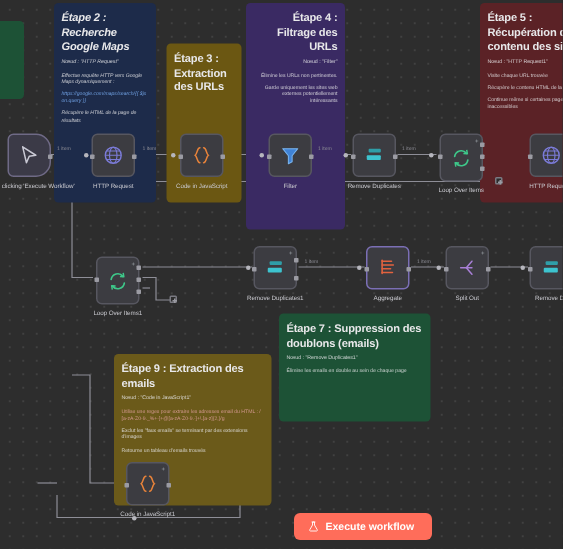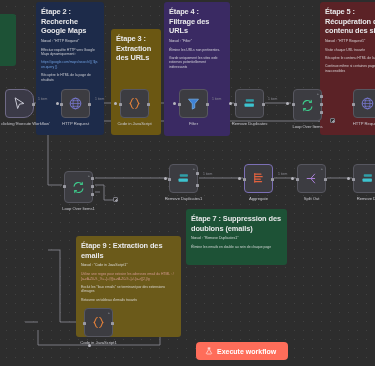--- a/index.html
+++ b/index.html
@@ -175,35 +175,35 @@
       <path d="M38,330 L38,345 L160,345 L160,322 L140,322"></path>
       <path d="M83,322 L60,322 L60,250 L48,250"></path>
       <path d="M25,322 L38,322"></path>
     </g>
   </svg>
 
   <div class="sticky n-green" style="left:-14px; top:14px; width:30px; height:52px;">
     <div class="s-title"></div>
   </div>
 
-  <div class="sticky n-blue" style="left:36px; top:2px; width:68px; height:133px;">
+  <div class="sticky n-blue" style="left:36px; top:2px; width:68px; height:133px;font-style:italic;">
     <div class="s-title">Étape 2 : Recherche Google Maps</div>
     <div class="s-node">Nœud : "HTTP Request"</div>
     <div class="s-body">
       <p>Effectue requête HTTP vers Google Maps dynamiquement :</p>
       <p class="s-link">https://google.com/maps/search/{{ $json.query }}</p>
       <p>Récupère le HTML de la page de résultats</p>
     </div>
   </div>
 
   <div class="sticky n-olive" style="left:111px; top:29px; width:50px; height:106px;">
     <div class="s-title">Étape 3 : Extraction des URLs</div>
   </div>
 
-  <div class="sticky n-purple" style="left:164px; top:2px; width:66px; height:134px;">
+  <div class="sticky n-purple" style="left:164px; top:2px; width:66px; height:151px;text-align:right;">
     <div class="s-title">Étape 4 : Filtrage des URLs</div>
     <div class="s-node">Nœud : "Filter"</div>
     <div class="s-body">
       <p>Élimine les URLs non pertinentes.</p>
       <p>Garde uniquement les sites web externes potentiellement intéressants</p>
     </div>
   </div>
 
   <div class="sticky n-red" style="left:320px; top:2px; width:72px; height:133px;">
     <div class="s-title">Étape 5 : Récupération du contenu des sites</div>
@@ -218,21 +218,21 @@
   <div class="sticky n-olive2" style="left:76px; top:236px; width:105px; height:101px;">
     <div class="s-title">Étape 9 : Extraction des emails</div>
     <div class="s-node">Nœud : "Code in JavaScript1"</div>
     <div class="s-body">
       <p class="s-code">Utilise une regex pour extraire les adresses email du HTML : /[a-zA-Z0-9._%+-]+@[a-zA-Z0-9.-]+\.[a-z]{2,}/g</p>
       <p>Exclut les "faux emails" se terminant par des extensions d'images</p>
       <p>Retourne un tableau d'emails trouvés</p>
     </div>
   </div>
 
-  <div class="sticky n-green" style="left:186px; top:209px; width:101px; height:56px;">
+  <div class="sticky n-green" style="left:186px; top:209px; width:101px; height:72px;">
     <div class="s-title">Étape 7 : Suppression des doublons (emails)</div>
     <div class="s-node">Nœud : "Remove Duplicates1"</div>
     <div class="s-body">
       <p>Élimine les emails en double au sein de chaque page</p>
     </div>
   </div>
 
   <div class="node trigger" style="left:5px; top:89px;">
     <svg class="ico" viewBox="0 0 24 24">
       <path d="M5 3 L19 12 L12 13 L9 20 Z" fill="none" stroke="#c9c9d4" stroke-width="1.6" stroke-linejoin="round"></path>

